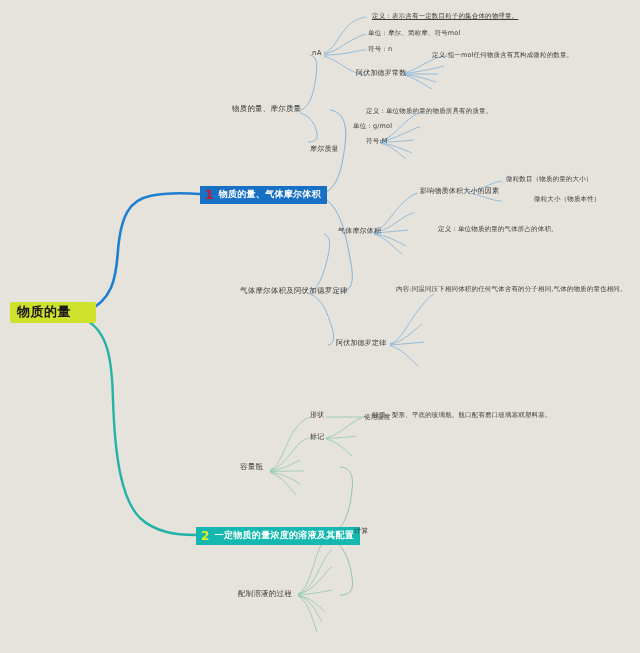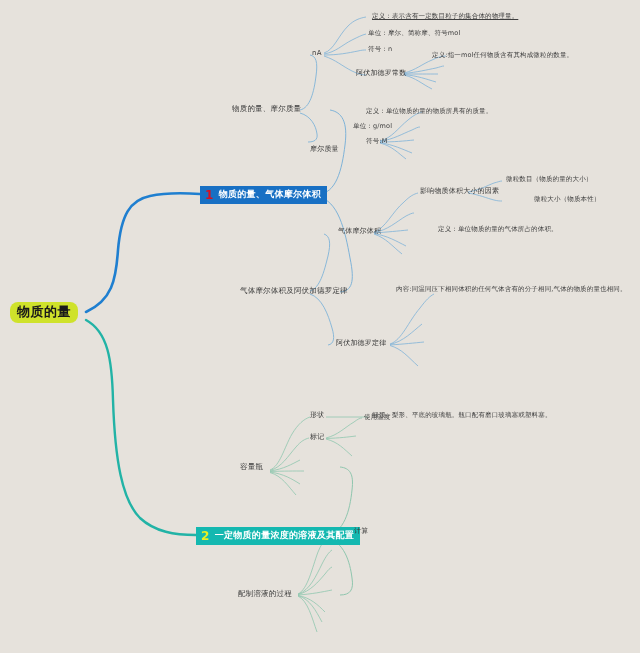--- a/index.html
+++ b/index.html
@@ -27,22 +27,22 @@
     line-height: 1.1;
     color: #2b2b2b;
   }
 
   
   .root {
     background: #cfe22b;
     color: #1a1a1a;
     font-size: 13px;
     font-weight: bold;
-    padding: 3px 7px 4px 7px;
-    border-radius: 8px;
+    padding: 3px 25px 4px 7px;
+    border-radius: 2px;
     letter-spacing: 0.5px;
   }
 
   
   .topic {
     font-size: 9.5px;
     font-weight: bold;
     padding: 3px 6px 3px 4px;
     color: #ffffff;
     letter-spacing: 0.3px;

